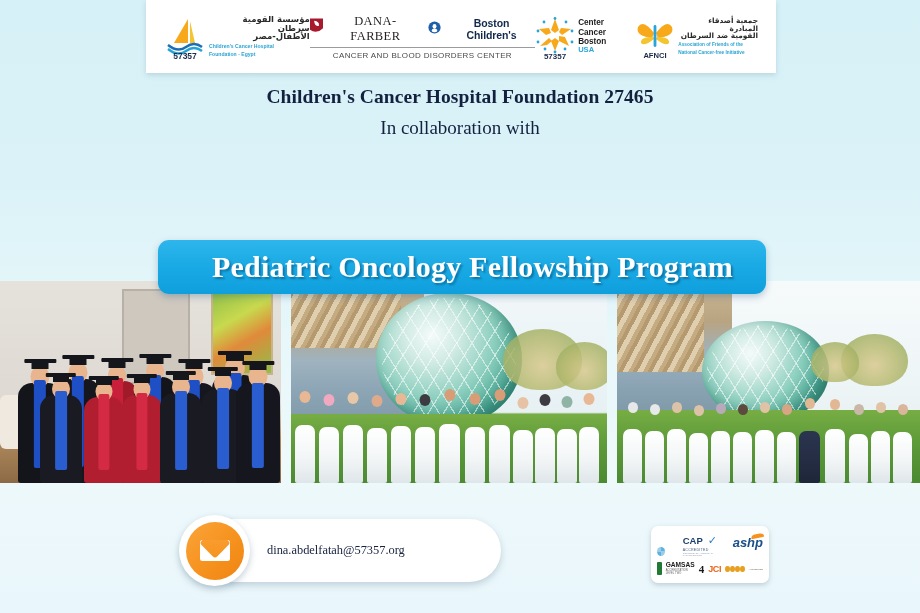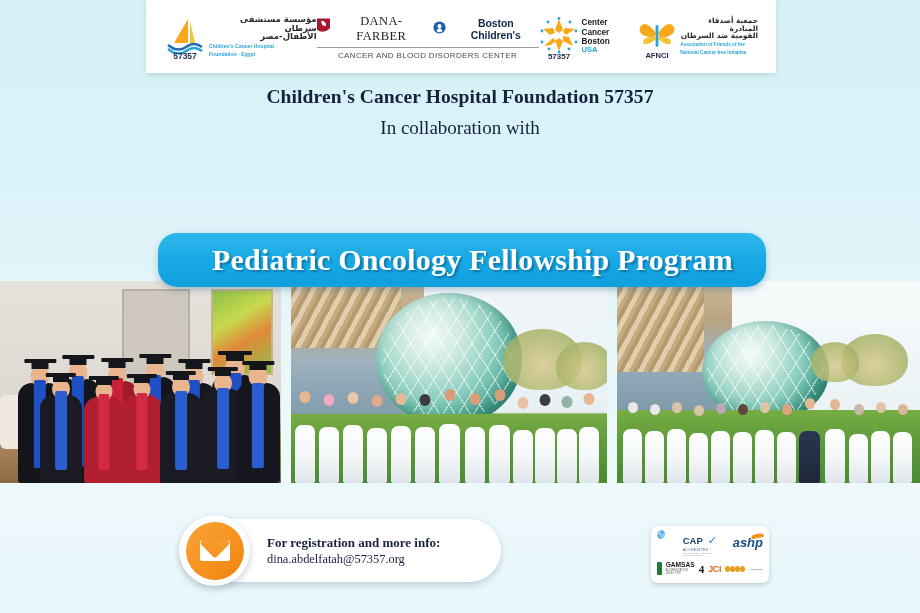--- a/index.html
+++ b/index.html
@@ -47,23 +47,23 @@
 
   
   .headings{ position:absolute; left:0; top:86px; width:920px; text-align:center; color:#13213f; }
   .h-line1{ font-size:19.5px; font-weight:bold; letter-spacing:.1px; }
   .h-line2{ font-size:19px; margin-top:9px; }
   .h-line3{ font-size:19px; font-weight:bold; margin-top:5px; }
   .h-line4{ font-size:19px; margin-top:8px; }
 
   
   .banner{
-    position:absolute; left:158px; top:233px; width:608px; height:54px;
+    position:absolute; left:158px; top:240px; width:608px; height:54px;
     background:linear-gradient(180deg,#2eb6ec 0%,#19a9e4 50%,#0f9fdd 100%);
-    border-radius:19px;
+    border-radius:11px;
     box-shadow:0 3px 7px rgba(30,90,130,.30);
     display:flex; align-items:center; justify-content:center;
     z-index:5;
     padding-left:21px;
   }
   .banner-text{
     color:#ffffff; font-size:30px; font-weight:bold; letter-spacing:.2px;
     text-shadow:2px 2px 2px rgba(0,60,100,.45);
     font-family:"Liberation Serif",serif;
   }
@@ -139,21 +139,21 @@
   .accred{
     position:absolute; left:651px; top:526px; width:118px; height:57px;
     background:#ffffff; border-radius:7px;
     box-shadow:0 2px 5px rgba(120,145,160,.40);
     padding:5px 6px;
   }
   .acc-row{ display:flex; align-items:center; }
   .acc-row1{ gap:7px; height:23px; }
   .acc-row2{ gap:4px; height:21px; margin-top:4px; }
 
-  .cap-b{ display:flex; align-items:flex-start; gap:18px;}
+  .cap-b{ display:flex; align-items:flex-end; gap:18px;}
   .cap-hex{ width:9px; height:9px; border-radius:50%;
     background:conic-gradient(#5ab3e0 0 25%, #9ccde8 0 50%, #5ab3e0 0 75%, #9ccde8 0 100%);}
   .cap-t{ font-size:9.5px; font-weight:bold; color:#1b3f6b; font-family:"Liberation Sans",sans-serif; line-height:.95;}
   .cap-s{ font-size:3.6px; letter-spacing:.25px; color:#3d5e80; font-family:"Liberation Sans",sans-serif;}
   .cap-chk{ font-size:11px; color:#2f7fc1; line-height:1; margin-left:1px;}
   .cap-fine{ font-size:2.3px; color:#8a99a8; letter-spacing:.15px; font-family:"Liberation Sans",sans-serif;}
   .ashp{ font-size:13px; font-weight:bold; font-style:italic; color:#1b4f8a; font-family:"Liberation Sans",sans-serif; position:relative;}
   .ashp:after{ content:""; position:absolute; right:-1px; top:-1px; width:13px; height:4px;
      background:#f6921e; border-radius:6px 6px 0 0; transform:rotate(-12deg);}
 
@@ -182,21 +182,21 @@
     <div class="cchf-mark">
       <svg viewBox="0 0 42 44" width="42" height="44">
         <path d="M24 3 L24 27 L10 27 Z" fill="#f7a81b"></path>
         <path d="M26 5 L31 27 L26 27 Z" fill="#f5c431"></path>
         <path d="M4 29 q10 8 18 2 q8 -6 16 0" stroke="#1b6fb5" stroke-width="2.4" fill="none"></path>
         <path d="M4 33 q10 8 18 2 q8 -6 16 0" stroke="#27a3d8" stroke-width="2.4" fill="none"></path>
         <text x="21" y="43" font-size="8.5" font-weight="bold" fill="#1b2a4a" text-anchor="middle" font-family="Liberation Sans, sans-serif">57357</text>
       </svg>
     </div>
     <div class="cchf-txt">
-      <div class="cchf-ar">مؤسسة مستشفى سرطان</div>
+      <div class="cchf-ar">مؤسسة القومية سرطان</div>
       <div class="cchf-ar">الأطفال-مصر</div>
       <div class="cchf-en">Children's Cancer Hospital</div>
       <div class="cchf-en">Foundation - Egypt</div>
     </div>
   </div>
 
   <div class="df-wrap">
     <div class="df-row">
       <span>
         <svg viewBox="0 0 16 20" width="13" height="17">
@@ -264,21 +264,21 @@
     <div class="afnci-txt">
       <div class="afnci-ar">جمعية أصدقاء المبادرة</div>
       <div class="afnci-ar">القومية ضد السرطان</div>
       <div class="afnci-en">Association of Friends of the</div>
       <div class="afnci-en">National Cancer-free Initiative</div>
     </div>
   </div>
 </div>
 
 <div class="headings">
-  <div class="h-line1">Children's Cancer Hospital Foundation 57357</div>
+  <div class="h-line1">Children's Cancer Hospital Foundation 27465</div>
   <div class="h-line2">In collaboration with</div>
 </div>
 
 <div class="banner">
   <span class="banner-text">Pediatric Oncology Fellowship Program</span>
 </div>
 
 <div class="photos">
 
   <div class="photo p1">
@@ -516,21 +516,20 @@
   </div>
 </div>
 
 <div class="contact">
   <div class="mail-circle">
     <div class="mail-inner">
       <div class="envelope"></div>
     </div>
   </div>
   <div class="contact-txt">
-    <div class="ct-title">For registration and more info:</div>
     <div class="ct-mail">dina.abdelfatah@57357.org</div>
   </div>
 </div>
 
 <div class="accred">
   <div class="acc-row acc-row1">
     <div class="cap-b">
       <span class="cap-hex"></span>
       <span>
         <span class="cap-t">CAP</span>

